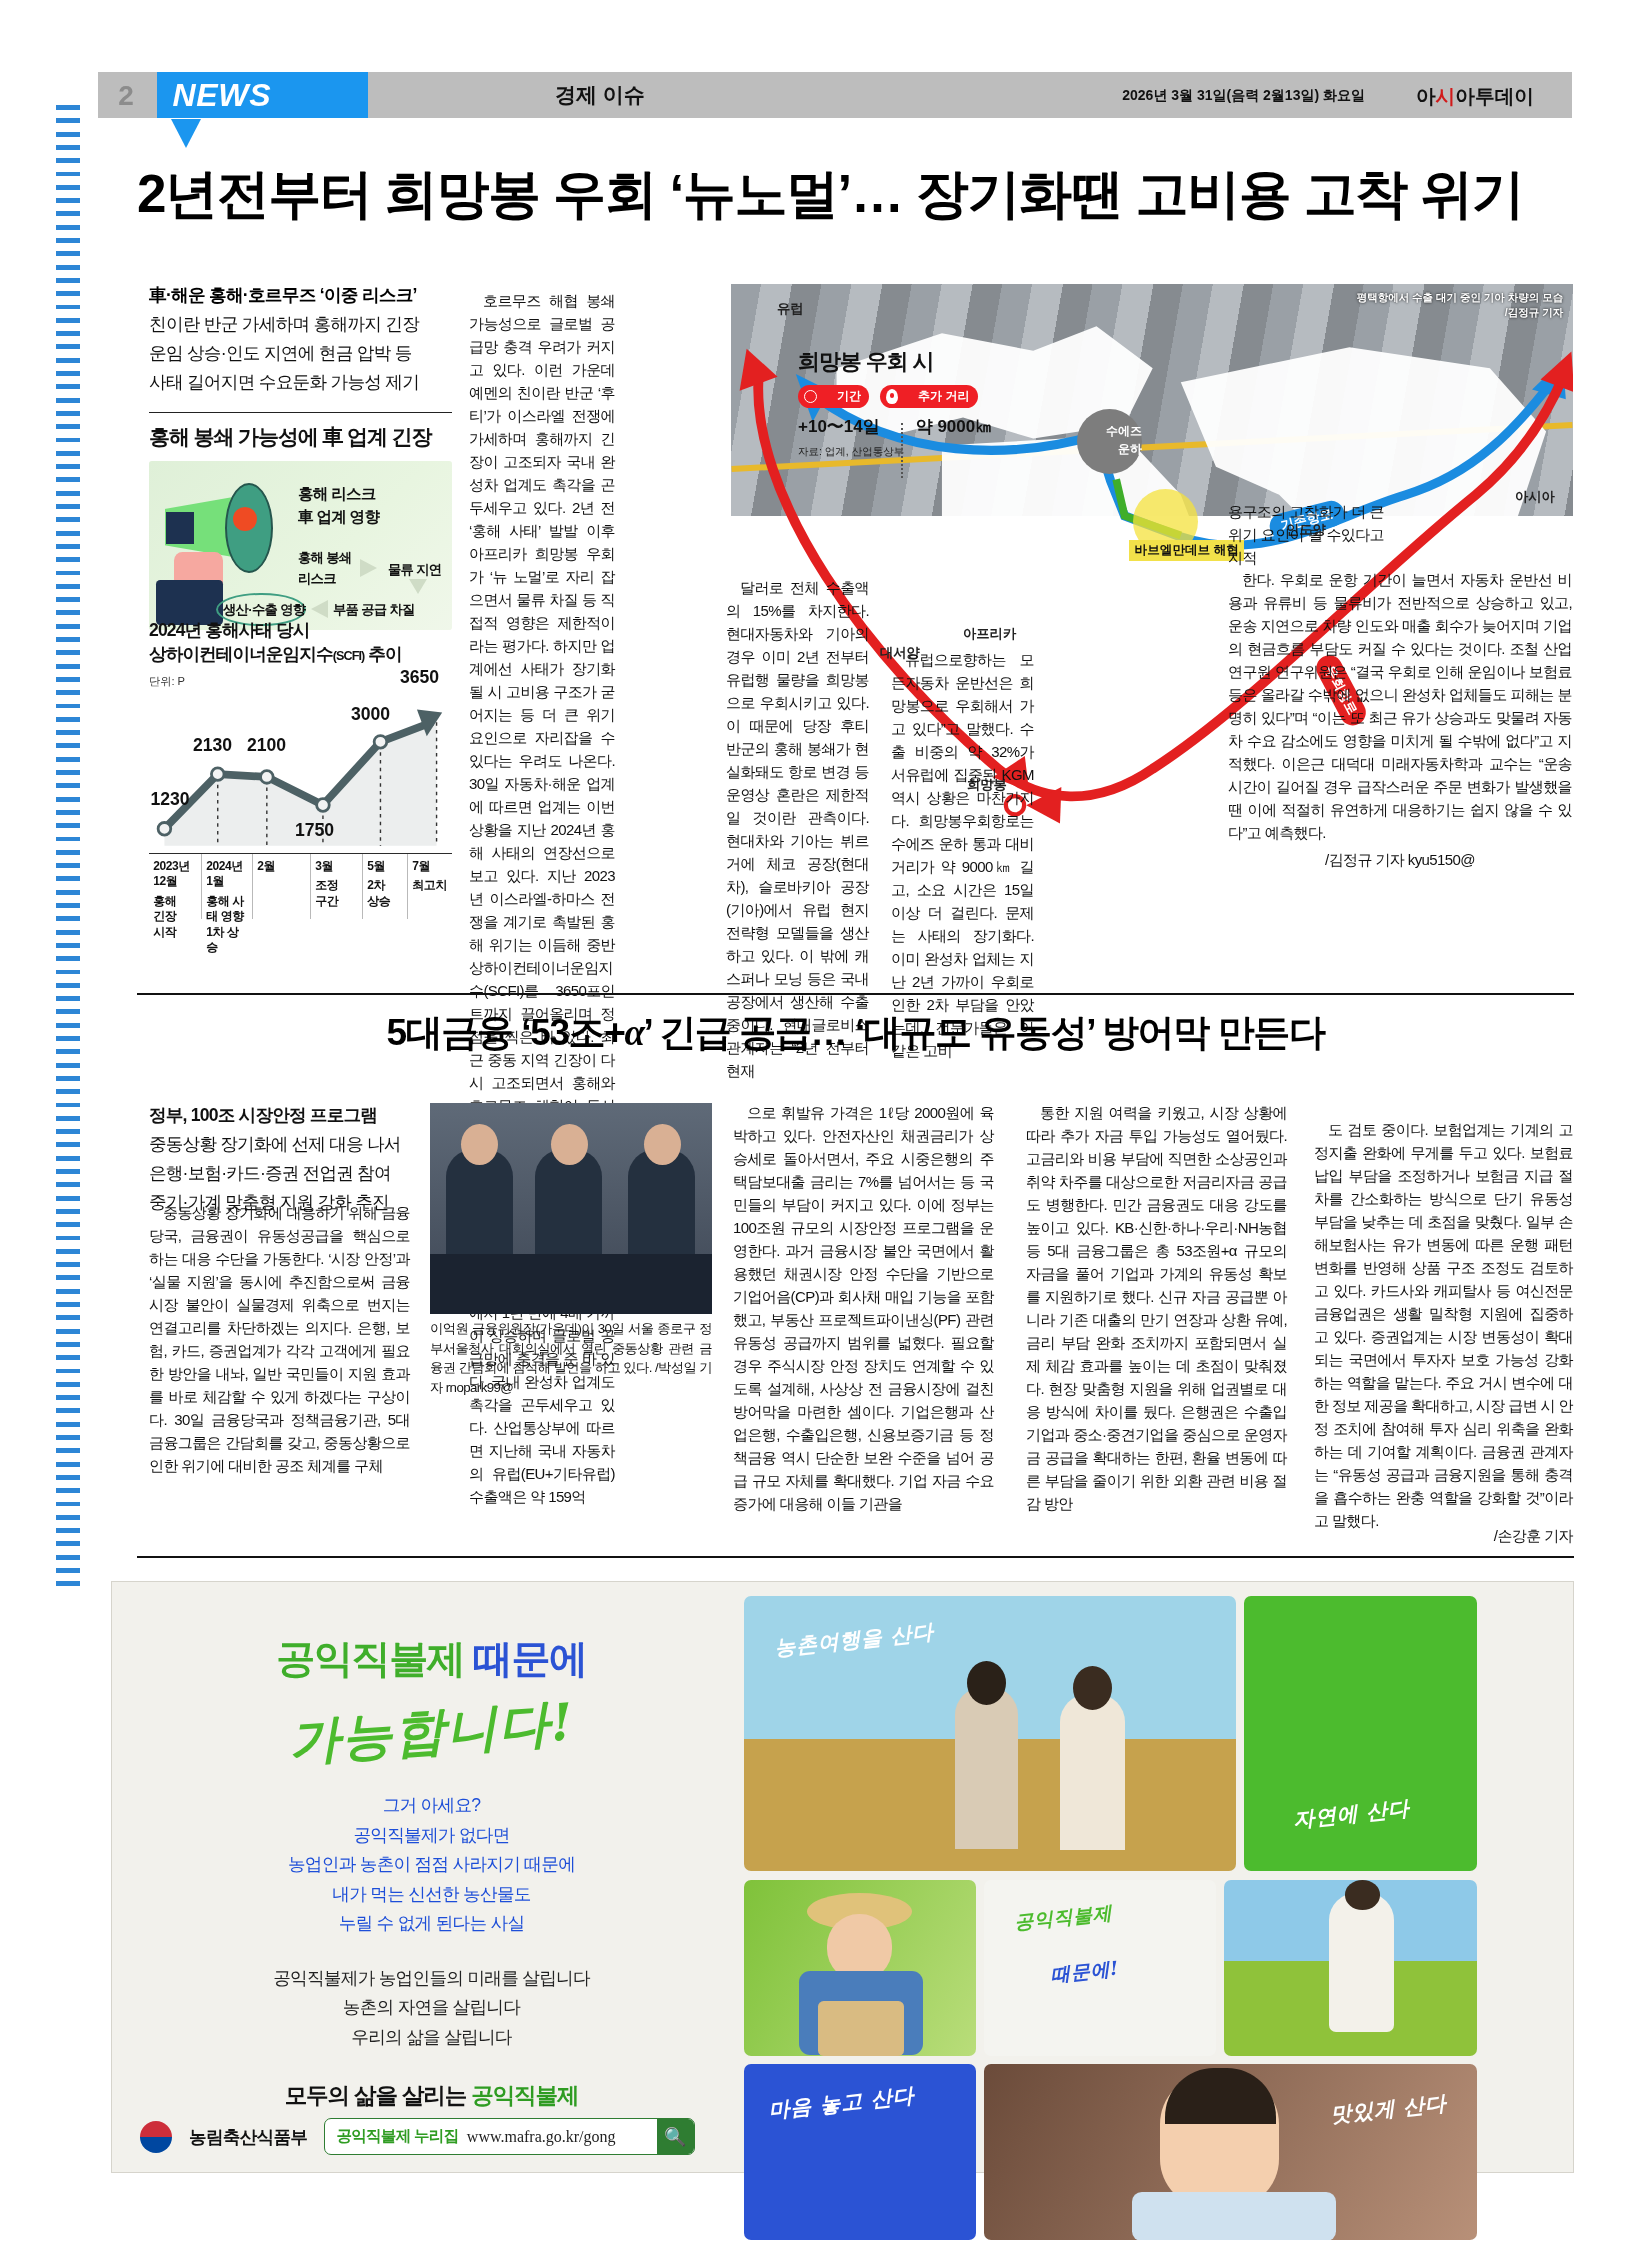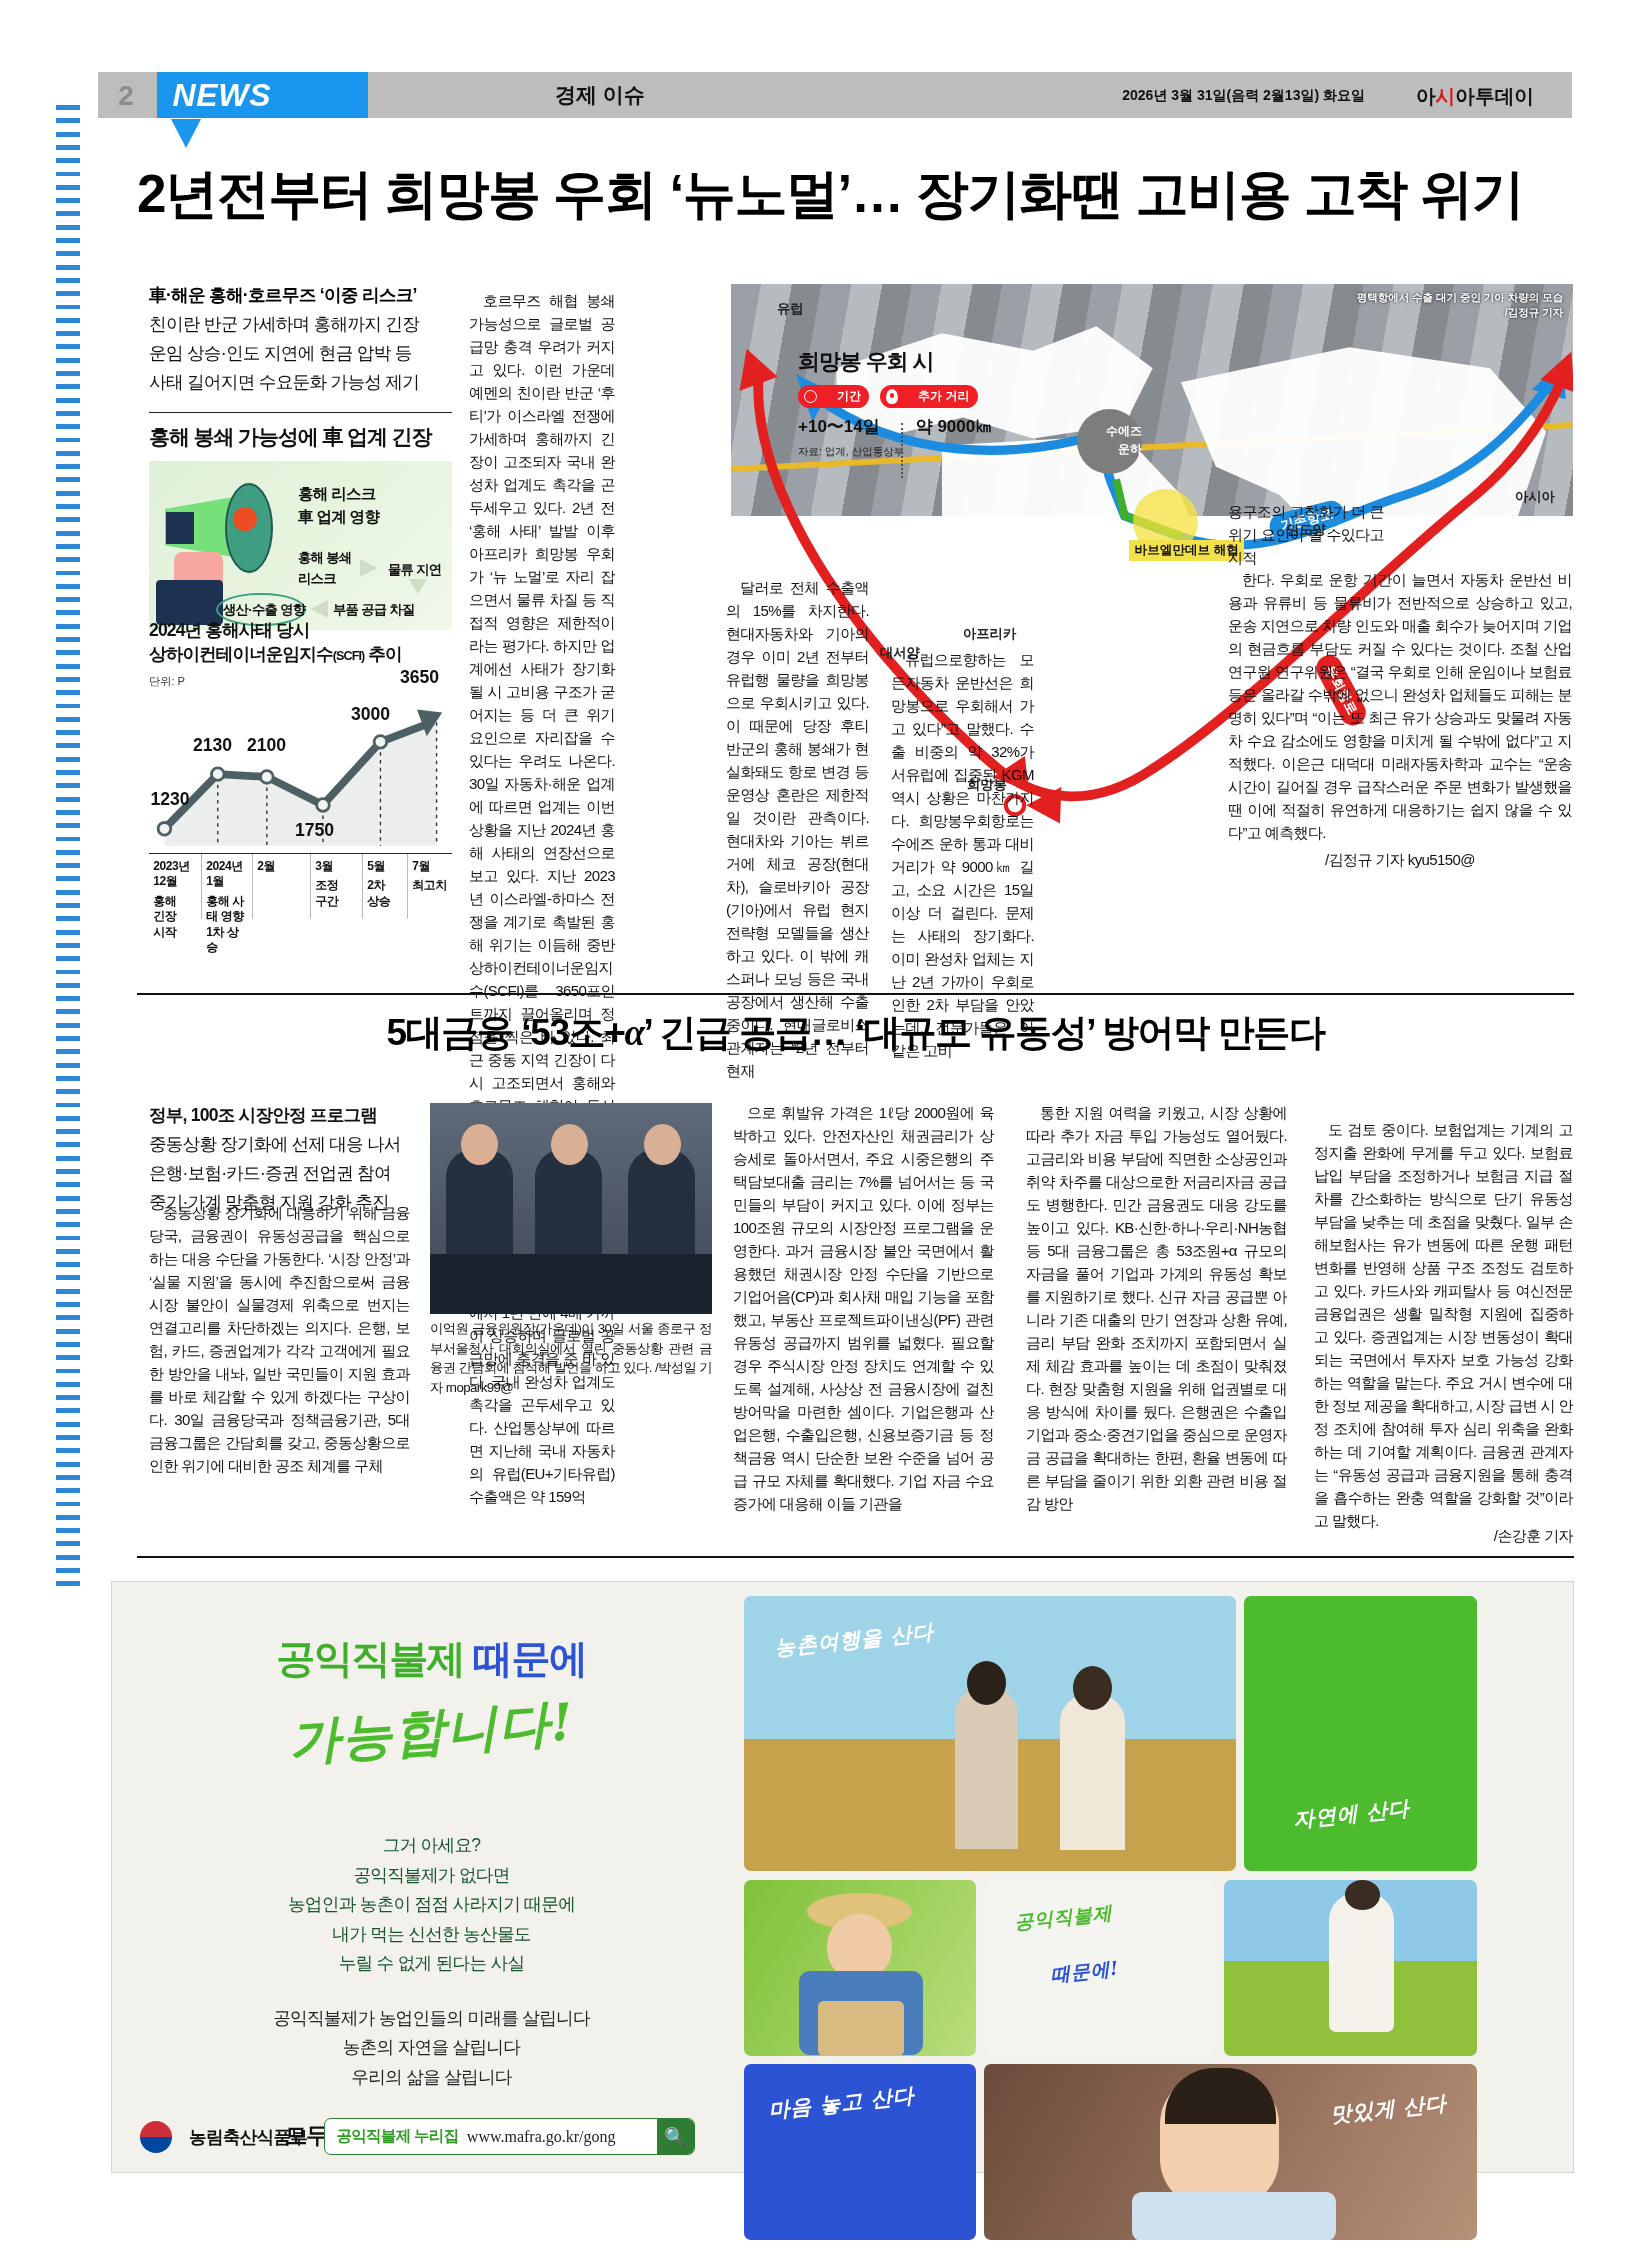--- a/index.html
+++ b/index.html
@@ -136,21 +136,21 @@
 
   
   .ad{position:absolute;left:111px;top:1581px;width:1461px;height:590px;
     background:#f2f1ec;border:0.7px solid #d6d4cc;}
   .ad-left{position:absolute;left:28px;top:15.5px;width:583px;height:559px;text-align:center;}
   .ad-h1{font-size:39px;font-weight:bold;letter-spacing:-1.4px;margin-top:34px;}
   .ad-h1 .g{color:#3fae2a;}
   .ad-h1 .b{color:#2b53d4;}
   .ad-script{font-size:51px;color:#4cbb2e;font-family:"DejaVu Serif",serif;font-style:italic;
     font-weight:bold;margin-top:12.6px;letter-spacing:1.4px;transform:rotate(-4deg);}
-  .ad-body{margin-top:64px;font-size:17.6px;line-height:29.5px;letter-spacing:-0.7px;color:#14532d;}
+  .ad-body{margin-top:24px;font-size:17.6px;line-height:29.5px;letter-spacing:-0.7px;color:#1d4ed8;}
   .ad-body2{margin-top:25px;font-size:17.6px;line-height:29.5px;letter-spacing:-0.7px;color:#222;}
   .ad-slogan{margin-top:28px;font-size:22.5px;font-weight:bold;letter-spacing:-1.1px;}
   .ad-slogan .g{color:#2f9c22;}
   .ad-foot{position:absolute;left:28px;bottom:17px;width:555px;display:flex;align-items:center;gap:17px;}
   .taegeuk{width:32px;height:32px;border-radius:50%;
     background:linear-gradient(180deg,#cd2e3a 0 50%,#0047a0 50% 100%);}
   .minname{font-size:17.6px;font-weight:bold;letter-spacing:-0.7px;}
   .urlbar{flex:1;display:flex;align-items:center;border:1.4px solid #2f7d32;border-radius:7px;
     height:35px;overflow:hidden;background:#fff;}
   .urlbar .lbl{color:#2f9c22;font-weight:bold;font-size:15.5px;padding:0 8.4px 0 11.2px;letter-spacing:-0.7px;}

